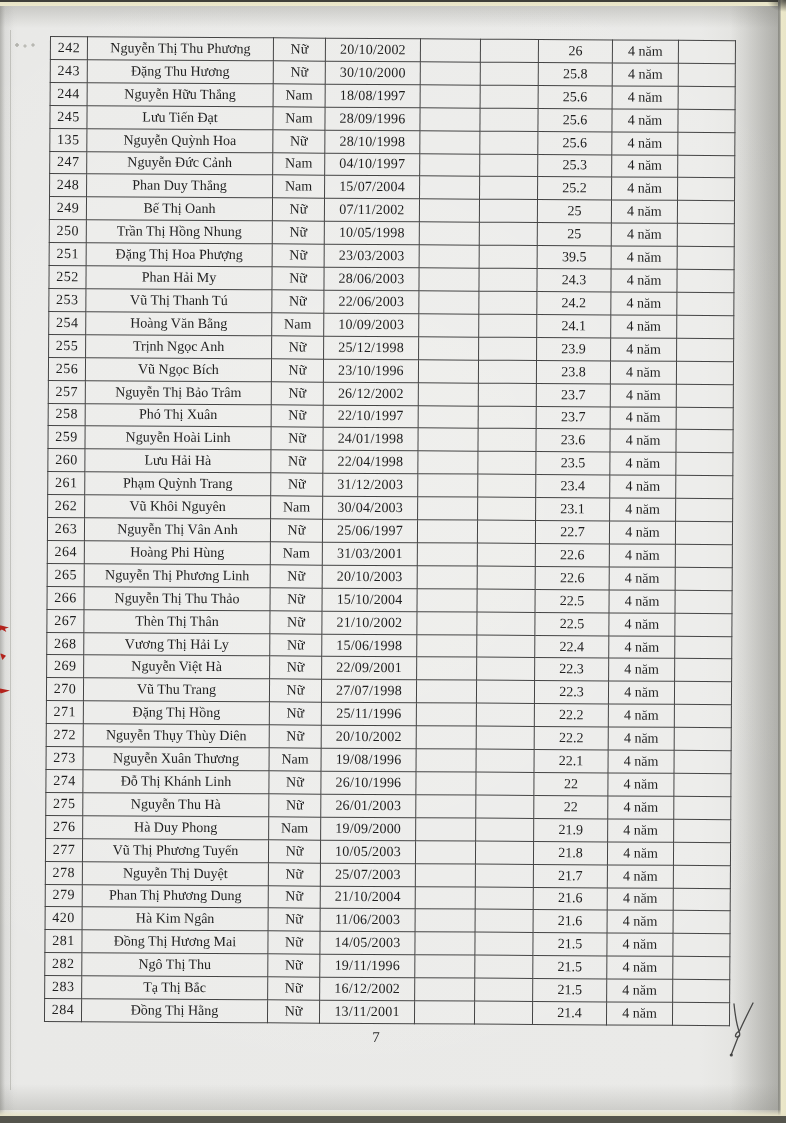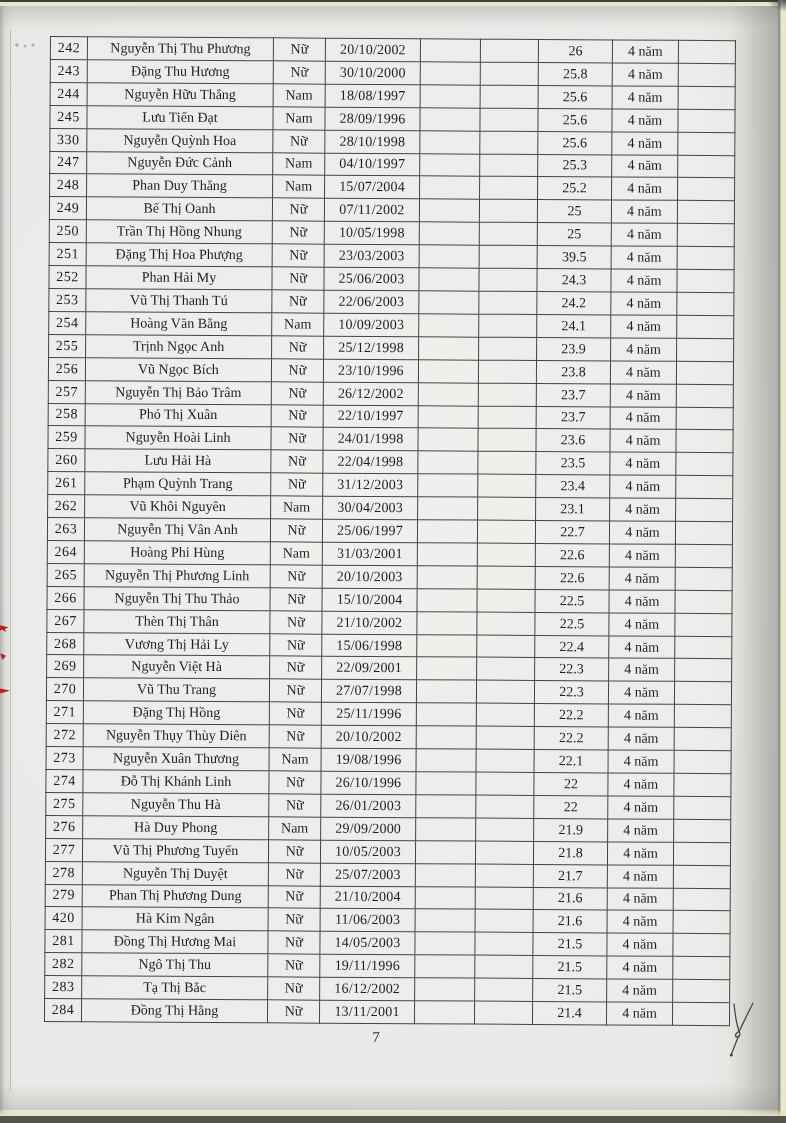--- a/index.html
+++ b/index.html
@@ -173,21 +173,21 @@
             <td class="c-name">Lưu Tiến Đạt</td>
             <td class="c-gender">Nam</td>
             <td class="c-dob">28/09/1996</td>
             <td class="c-blank"></td>
             <td class="c-blank"></td>
             <td class="c-score">25.6</td>
             <td class="c-duration">4 năm</td>
             <td class="c-blank"></td>
           </tr>
           <tr>
-            <td class="c-no">330</td>
+            <td class="c-no">135</td>
             <td class="c-name">Nguyễn Quỳnh Hoa</td>
             <td class="c-gender">Nữ</td>
             <td class="c-dob">28/10/1998</td>
             <td class="c-blank"></td>
             <td class="c-blank"></td>
             <td class="c-score">25.6</td>
             <td class="c-duration">4 năm</td>
             <td class="c-blank"></td>
           </tr>
           <tr>
@@ -242,21 +242,21 @@
             <td class="c-blank"></td>
             <td class="c-blank"></td>
             <td class="c-score">39.5</td>
             <td class="c-duration">4 năm</td>
             <td class="c-blank"></td>
           </tr>
           <tr>
             <td class="c-no">252</td>
             <td class="c-name">Phan Hải My</td>
             <td class="c-gender">Nữ</td>
-            <td class="c-dob">25/06/2003</td>
+            <td class="c-dob">28/06/2003</td>
             <td class="c-blank"></td>
             <td class="c-blank"></td>
             <td class="c-score">24.3</td>
             <td class="c-duration">4 năm</td>
             <td class="c-blank"></td>
           </tr>
           <tr>
             <td class="c-no">253</td>
             <td class="c-name">Vũ Thị Thanh Tú</td>
             <td class="c-gender">Nữ</td>
@@ -506,21 +506,21 @@
             <td class="c-blank"></td>
             <td class="c-blank"></td>
             <td class="c-score">22</td>
             <td class="c-duration">4 năm</td>
             <td class="c-blank"></td>
           </tr>
           <tr>
             <td class="c-no">276</td>
             <td class="c-name">Hà Duy Phong</td>
             <td class="c-gender">Nam</td>
-            <td class="c-dob">29/09/2000</td>
+            <td class="c-dob">19/09/2000</td>
             <td class="c-blank"></td>
             <td class="c-blank"></td>
             <td class="c-score">21.9</td>
             <td class="c-duration">4 năm</td>
             <td class="c-blank"></td>
           </tr>
           <tr>
             <td class="c-no">277</td>
             <td class="c-name">Vũ Thị Phương Tuyến</td>
             <td class="c-gender">Nữ</td>

